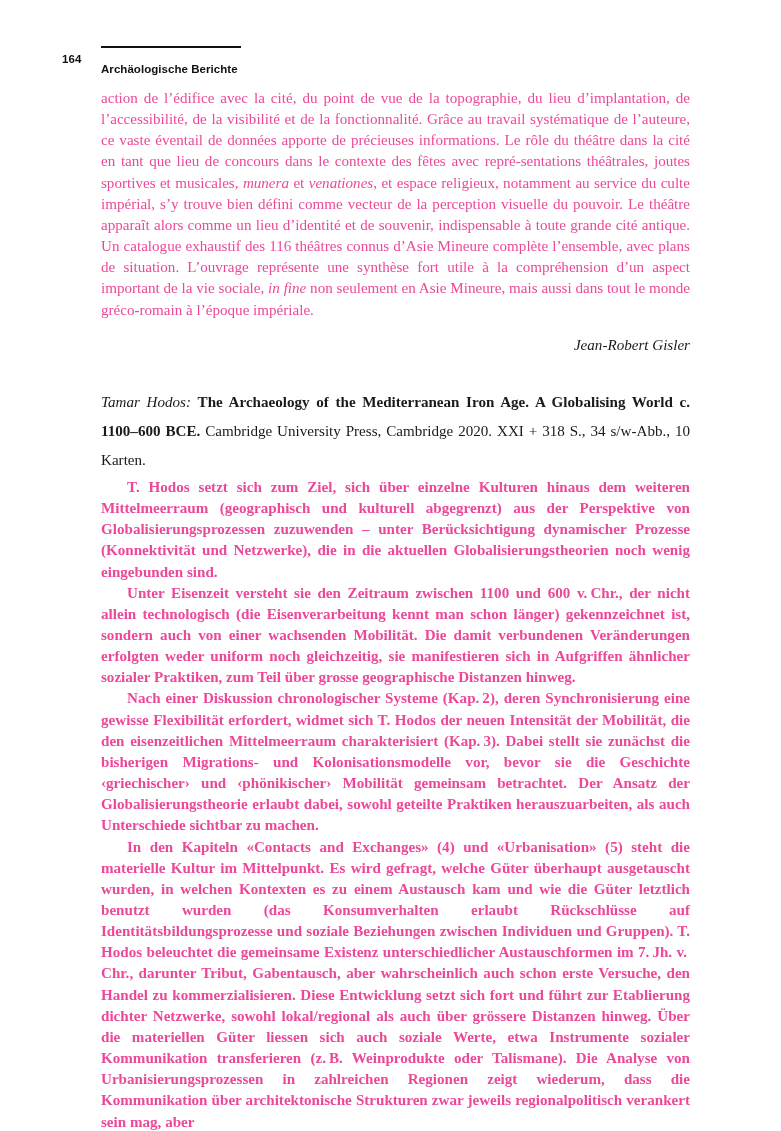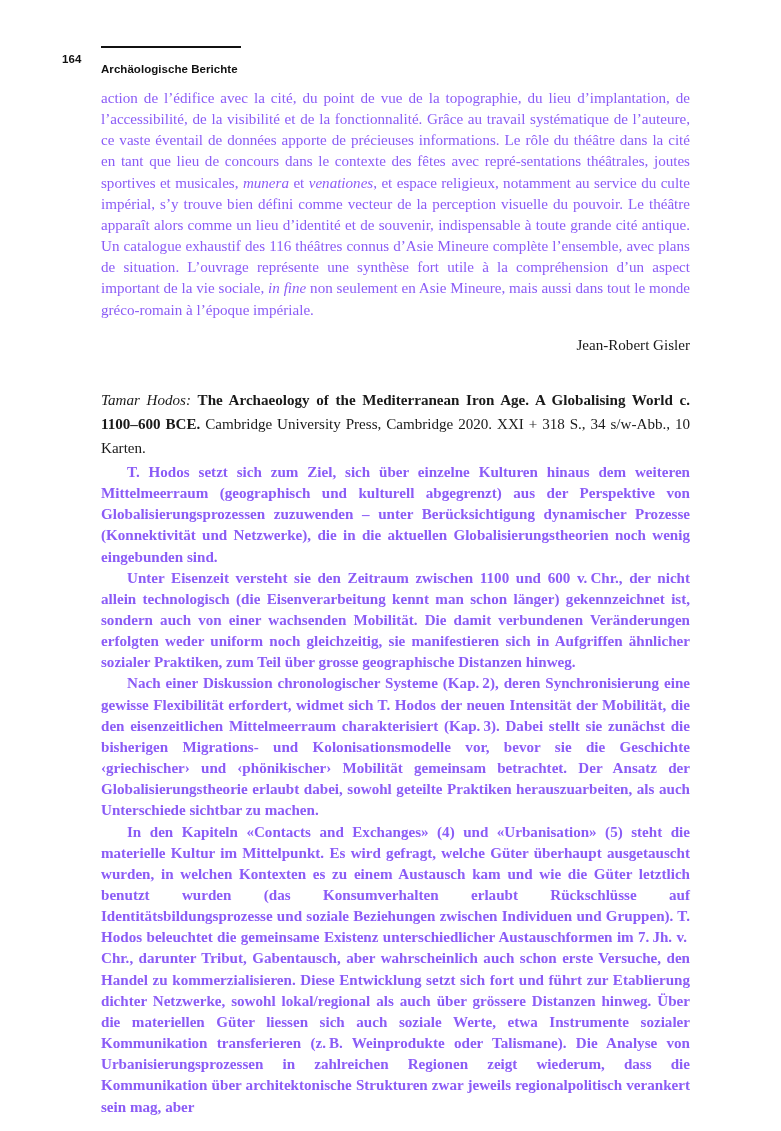--- a/index.html
+++ b/index.html
@@ -72,43 +72,44 @@
   }
 
   p.body {
     margin: 0;
     font-size: 15.1px;
     line-height: 21.15px;
     text-align: justify;
     text-justify: inter-word;
     hyphens: manual;
     -webkit-hyphens: manual;
-    color: #8b5cf6;
+    color: #ec4899;
   }
   p.body.indent {
     text-indent: 26px;
     font-weight: bold;
   }
   .italic { font-style: italic; }
   .bold { font-weight: bold; }
 
   .signature {
     margin: 0;
     padding-top: 14px;
     font-size: 15.1px;
     line-height: 21.15px;
     text-align: right;
+    font-style: italic;
     color: #1a1a1a;
   }
 
   .review-head {
     margin: 0;
     padding-top: 32px;
     font-size: 15.1px;
-    line-height: 24px;
+    line-height: 29px;
     text-align: justify;
     color: #1a1a1a;
   }
 
   .review-body-first {
     padding-top: 2px;
   }
 
   
   .footer {

